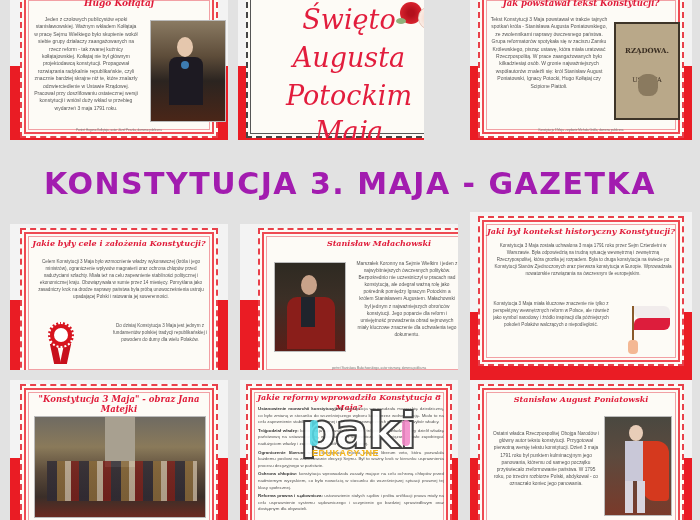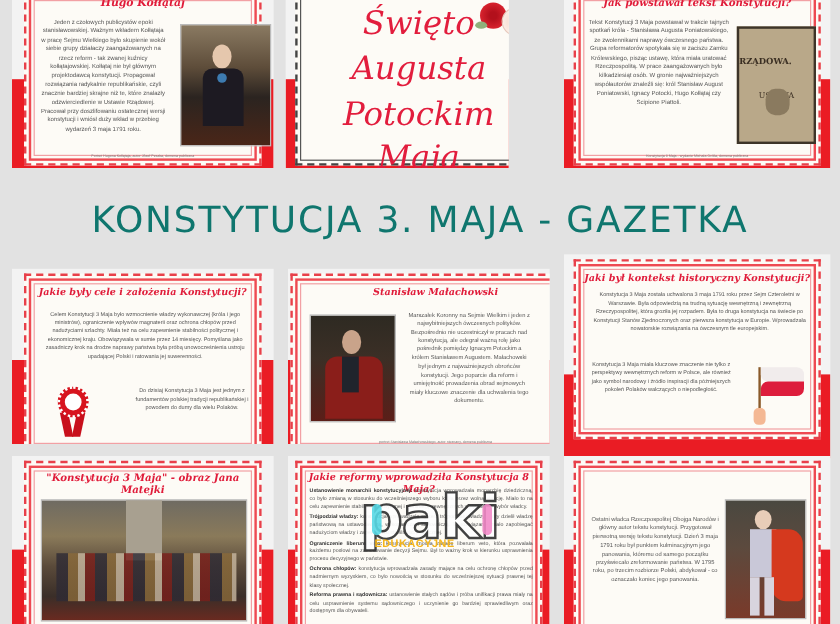--- a/index.html
+++ b/index.html
@@ -8,21 +8,21 @@
   .card { position: absolute; overflow: hidden; background: #f3f3f3; }
   .card .redband { position: absolute; left: 0; right: 0; bottom: 0; background: #ea1c24; }
   .card .sheet { position: absolute; background: #fdfbf6; border: 2px dashed #e8404a; outline: 2px solid #ee4a52; outline-offset: -6px; }
   .sheet .inner { position: absolute; inset: 6px; border: 1px solid #f2a0a4; }
   .title { position: absolute; left: 0; right: 0; text-align: center; color: #e01c3a; font-family: "DejaVu Serif", serif; font-style: italic; font-weight: bold; }
   .txt { position: absolute; color: #555; text-align: center; font-size: 5.4px; line-height: 7.6px; }
   .txt.just { text-align: justify; }
   .txt b { color: #333; }
   .caption { position: absolute; left: 0; right: 0; text-align: center; color: #777; font-size: 3px; }
   .portrait { position: absolute; border: 1px solid #bbb; }
-  .heading { position: absolute; left: 0; right: 0; top: 166px; text-align: center; font-family: "DejaVu Sans", sans-serif; font-weight: normal; font-size: 30px; letter-spacing: 1.5px; color: #0f766e; }
+  .heading { position: absolute; left: 0; right: 0; top: 166px; text-align: center; font-family: "DejaVu Sans", sans-serif; font-weight: bold; font-size: 30px; letter-spacing: 1.5px; color: #a21caf; }
   .cover-title { position: absolute; left: 0; right: 0; text-align: center; color: #e21d3d; font-family: "DejaVu Serif", serif; font-style: italic; font-size: 27px; line-height: 36px; }
   .flower { position: absolute; border-radius: 50%; }
   .logo { position: absolute; left: 300px; top: 402px; width: 130px; height: 60px; }
   .logo-text { position: absolute; left: 0; top: 0; font-family: "DejaVu Sans", sans-serif; font-weight: bold; font-size: 50px; color: #fff; -webkit-text-stroke: 2px #333; letter-spacing: -1px; opacity: .92; }
   .logo-sub { position: absolute; left: 12px; top: 46px; font-size: 9px; font-weight: bold; color: #f5b51a; letter-spacing: .5px; }
 </style>
 </head>
 <body>
 
 <div class="stage">
@@ -58,21 +58,21 @@
   </div>
 
   <div class="card" style="left:470px; top:0; width:222px; height:140px;">
     <div class="redband" style="height:74px;"></div>
     <div class="sheet" style="left:8px; top:-8px; width:206px; height:146px;">
       <div class="inner"></div>
       <div class="title" style="top:4px; font-size:8.5px;">Jak powstawał tekst Konstytucji?</div>
       <div class="txt" style="left:10px; top:22px; width:118px; font-size:5px; line-height:7.4px;">Tekst Konstytucji 3 Maja powstawał w trakcie tajnych spotkań króla - Stanisława Augusta Poniatowskiego, ze zwolennikami naprawy ówczesnego państwa. Grupa reformatorów spotykała się w zaciszu Zamku Królewskiego, pisząc ustawę, która miała uratować Rzeczpospolitą. W prace zaangażowanych było kilkadziesiąt osób. W gronie najważniejszych współautorów znaleźli się: król Stanisław August Poniatowski, Ignacy Potocki, Hugo Kołłątaj czy Scipione Piattoli.</div>
       <div class="portrait" style="left:134px; top:28px; width:66px; height:98px; background:#b9a889; border:2px solid #3d3428;">
         <div style="position:absolute; left:0; right:0; top:12px; text-align:center; font-family:'DejaVu Serif',serif; font-size:6.5px; color:#3a2e22;margin-top:40px;">USTAWA</div>
-        <div style="position:absolute; left:0; right:0; top:22px; text-align:left; font-family:'DejaVu Serif',serif; font-weight:bold; font-size:7px; color:#3a2e22;">RZĄDOWA.</div>
+        <div style="position:absolute; left:0; right:0; top:22px; text-align:center; font-family:'DejaVu Serif',serif; font-weight:bold; font-size:7px; color:#3a2e22;">RZĄDOWA.</div>
         <div style="position:absolute; left:22px; top:50px; width:20px; height:22px; border-radius:40%; background:#8a7a5f;"></div>
       </div>
       <div class="caption" style="top:134px;">Konstytucja 3 Maja - wydanie Michała Grölla, domena publiczna</div>
     </div>
   </div>
 
   <div class="heading">KONSTYTUCJA 3. MAJA - GAZETKA</div>
 
   <div class="card" style="left:10px; top:224px; width:218px; height:146px;">
     <div class="redband" style="height:70px;"></div>
@@ -85,21 +85,21 @@
         <div style="position:absolute; left:6px; top:22px; width:7px; height:20px; background:#c8101c; transform:skewX(12deg);"></div>
         <div style="position:absolute; left:16px; top:22px; width:7px; height:20px; background:#c8101c; transform:skewX(-12deg);"></div>
         <div style="position:absolute; left:2px; top:0; width:26px; height:26px; border-radius:50%; background:#d7141e; border:2px dotted #fff;"></div>
         <div style="position:absolute; left:8px; top:6px; width:14px; height:14px; border-radius:50%; background:#fff;"></div>
       </div>
     </div>
   </div>
 
   <div class="card" style="left:240px; top:224px; width:218px; height:146px;">
     <div class="redband" style="height:70px;"></div>
-    <div class="sheet" style="left:2px; top:4px; width:242px; height:150px;">
+    <div class="sheet" style="left:18px; top:4px; width:242px; height:150px;">
       <div class="inner"></div>
       <div class="title" style="top:8px; font-size:8px;">Stanisław Małachowski</div>
       <div class="portrait" style="left:14px; top:32px; width:72px; height:90px; background:linear-gradient(180deg,#2e2a22 0%,#3b2f26 40%,#5b1e18 100%);">
         <div style="position:absolute; left:26px; top:12px; width:16px; height:20px; border-radius:50%; background:#c9a38a;"></div>
         <div style="position:absolute; left:12px; top:34px; width:48px; height:52px; background:#8a1e1a; border-radius:10px 10px 0 0;"></div>
         <div style="position:absolute; left:26px; top:34px; width:14px; height:30px; background:#20242c;"></div>
       </div>
       <div class="txt" style="left:96px; top:30px; width:102px; font-size:4.8px; line-height:7.1px;">Marszałek Koronny na Sejmie Wielkim i jeden z najwybitniejszych ówczesnych polityków. Bezpośrednio nie uczestniczył w pracach nad konstytucją, ale odegrał ważną rolę jako pośrednik pomiędzy Ignacym Potockim a królem Stanisławem Augustem. Małachowski był jednym z najważniejszych obrońców konstytucji. Jego poparcie dla reform i umiejętność prowadzenia obrad sejmowych miały kluczowe znaczenie dla uchwalenia tego dokumentu.</div>
       <div class="caption" style="top:136px;">portret Stanisława Małachowskiego, autor nieznany, domena publiczna</div>
     </div>
@@ -146,20 +146,21 @@
         <div style="margin-bottom:2px;"><b>Ochrona chłopów:</b><span> konstytucja wprowadzała zasady mające na celu ochronę chłopów przed nadmiernym wyzyskiem, co było nowością w stosunku do wcześniejszej sytuacji prawnej tej klasy społecznej.</span></div>
         <div><b>Reforma prawna i sądownicza:</b><span> ustanowienie stałych sądów i próba unifikacji prawa miały na celu usprawnienie systemu sądowniczego i uczynienie go bardziej sprawiedliwym oraz dostępnym dla obywateli.</span></div>
       </div>
     </div>
   </div>
 
   <div class="card" style="left:470px; top:380px; width:222px; height:140px;">
     <div class="redband" style="height:62px; top:78px;"></div>
     <div class="sheet" style="left:8px; top:4px; width:206px; height:146px;">
       <div class="inner"></div>
+      <div class="title" style="top:8px; font-size:8px;">Stanisław August Poniatowski</div>
       <div class="txt" style="left:12px; top:44px; width:108px; font-size:4.8px; line-height:7.2px;">Ostatni władca Rzeczpospolitej Obojga Narodów i główny autor tekstu konstytucji. Przygotował pierwotną wersję tekstu konstytucji. Dzień 3 maja 1791 roku był punktem kulminacyjnym jego panowania, któremu od samego początku przyświecało zreformowanie państwa. W 1795 roku, po trzecim rozbiorze Polski, abdykował - co oznaczało koniec jego panowania.</div>
       <div class="portrait" style="left:124px; top:30px; width:68px; height:100px; background:linear-gradient(180deg,#4a4840 0%,#5c4a3e 40%,#7a3a2a 100%);">
         <div style="position:absolute; left:24px; top:8px; width:14px; height:16px; border-radius:50%; background:#e8cdb8;"></div>
         <div style="position:absolute; left:20px; top:24px; width:22px; height:40px; background:#c9c8d8;"></div>
         <div style="position:absolute; left:38px; top:24px; width:26px; height:60px; background:#d5391e; border-radius:0 12px 4px 12px;"></div>
         <div style="position:absolute; left:20px; top:64px; width:8px; height:32px; background:#d8d4de;"></div>
         <div style="position:absolute; left:32px; top:64px; width:8px; height:32px; background:#d8d4de;"></div>
       </div>
 
     </div>

